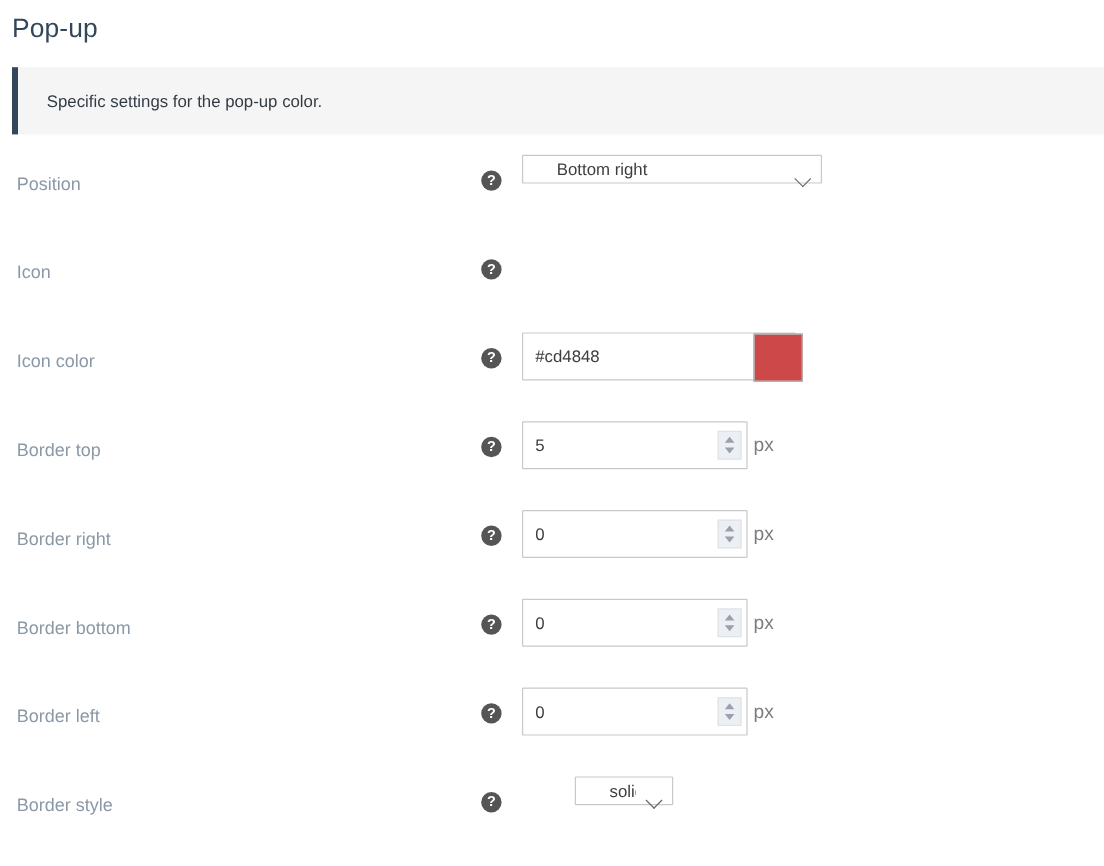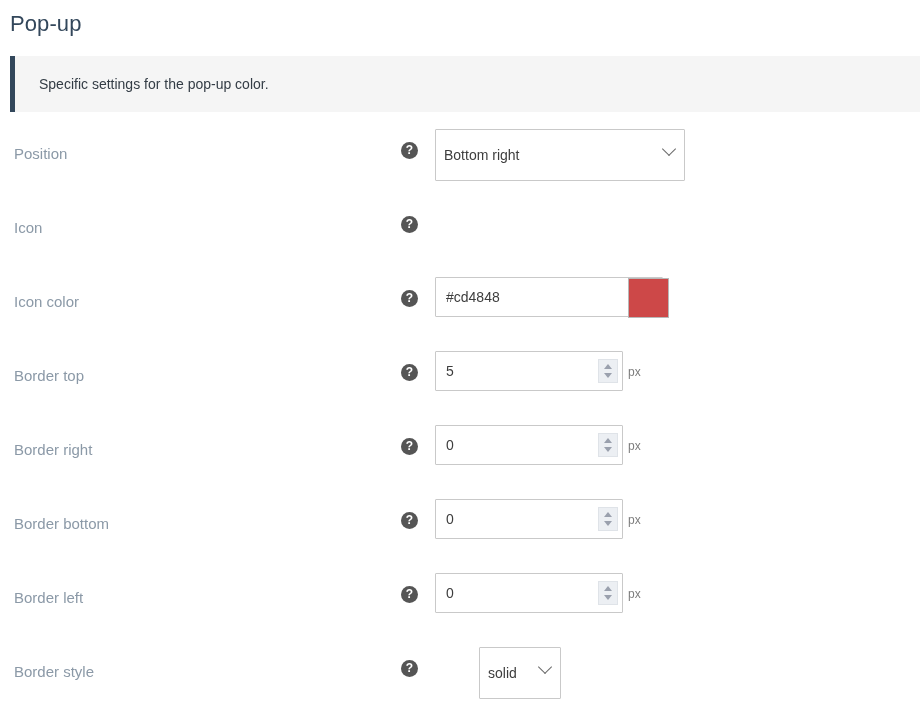--- a/index.html
+++ b/index.html
@@ -96,22 +96,22 @@
 
   select.ui-select {
     -webkit-appearance: none;
     -moz-appearance: none;
     appearance: none;
     border: 1px solid #c9c9c9;
     background: #ffffff;
     font-family: "Liberation Sans", sans-serif;
     font-size: 14px;
     color: #3d3d3d;
-    height: 52px;
-    padding: 0 30px 0 8px;
+    height: 24px;
+    padding: 0 30px 0 28px;
     border-radius: 1px;
     box-sizing: border-box;
     outline: none;
     cursor: pointer;
   }
   .select-box {
     position: relative;
     display: inline-block;
   }
   .select-box .chev {
@@ -197,21 +197,21 @@
   }
   .spinner .dn {
     bottom: 4px;
     border-top: 5px solid #9aa0ad;
   }
 
   .unit {
     position: absolute;
     left: 624px;
     top: 12px;
-    font-size: 12px;
+    font-size: 16px;
     line-height: 18px;
     color: #7d7d7d;
   }
 </style>
 </head>
 <body>
 
 <div class="page-title">Pop-up</div>
 
 <div class="info-box" style="border-left-color: rgb(51, 71, 91); background: rgb(245, 245, 245);">

